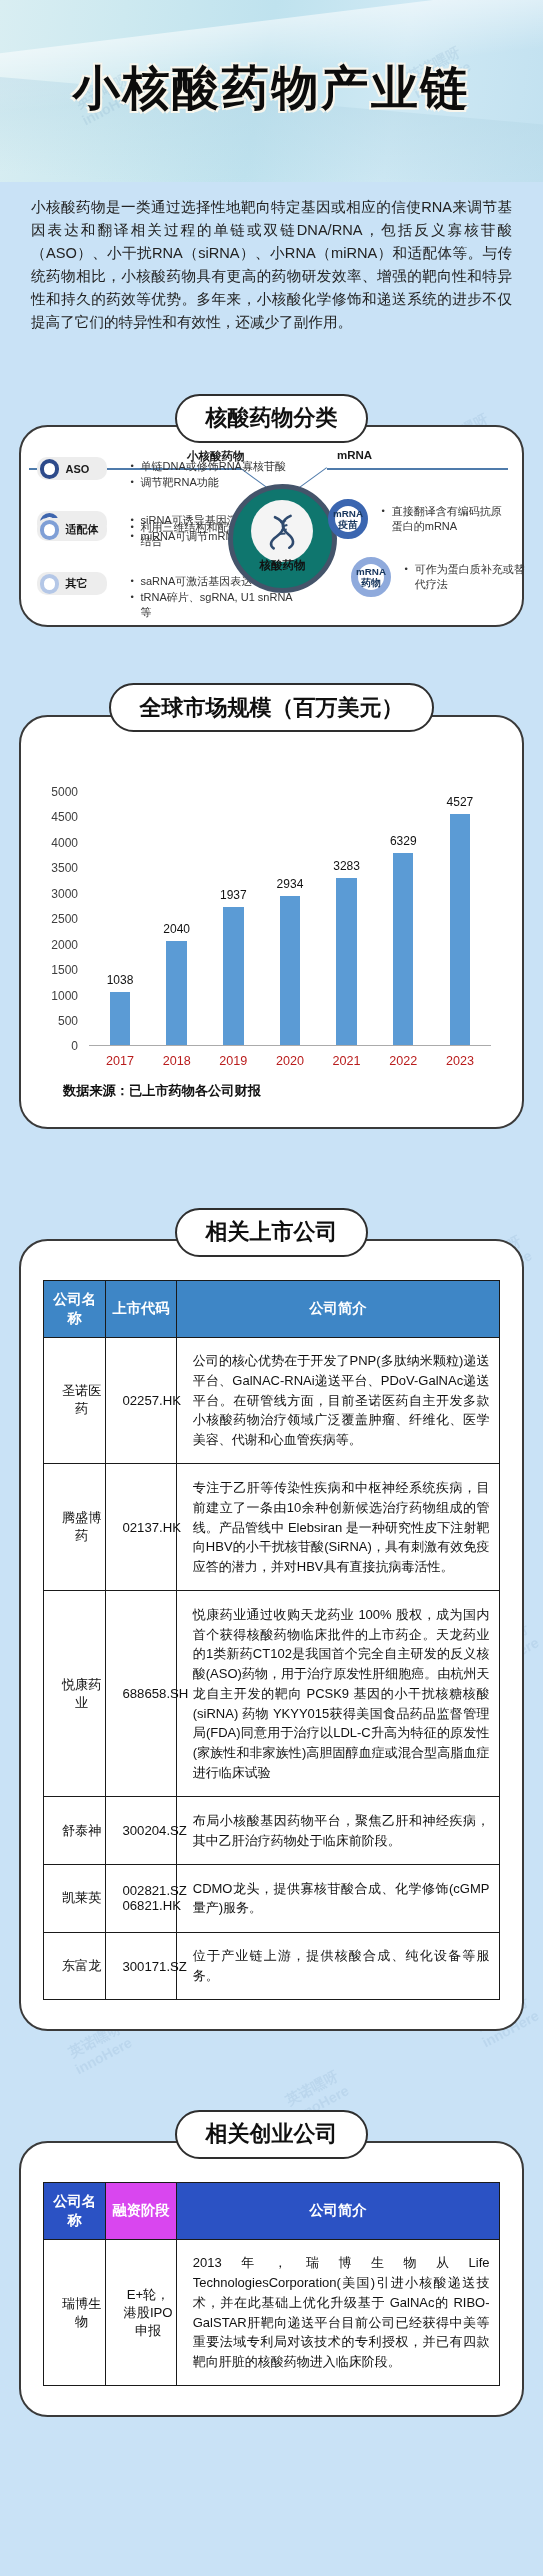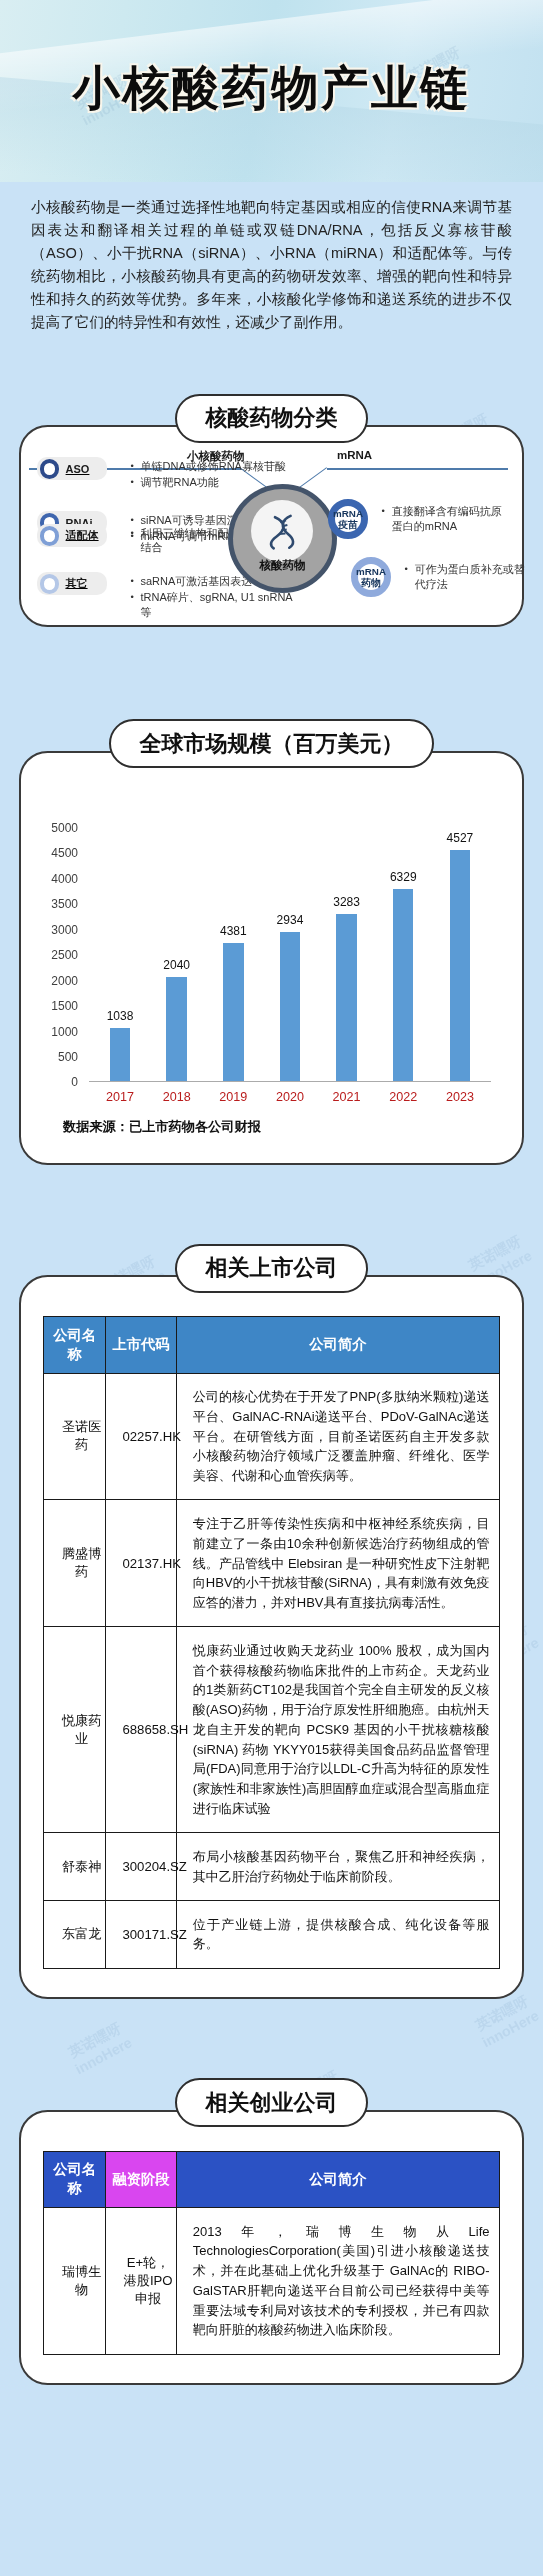--- a/index.html
+++ b/index.html
@@ -32,39 +32,39 @@
     font-size:22px;font-weight:bold;color:#101010;}
   .card{background:#fff;border:2px solid #3a3a3a;border-radius:28.5px;margin:0 19px;position:relative;z-index:4;}
 
   
   .sec-classification .section-pill{margin-top:60px;}
   .diagram-card{height:198px;}
   .branch-label{position:absolute;font-size:11.5px;font-weight:bold;color:#1a1a1a;}
   .branch-line{position:absolute;height:1.4px;background:#4f7bab;}
   .diag{transform-origin:left top;}
   .cls-row{position:absolute;left:16.3px;display:flex;align-items:flex-start;gap:23px;}
-  .cls-pill{width:66px;min-height:20.4px;background:#ededed;border-radius:10px;display:flex;align-items:center;gap:6.1px;padding:1.4px 1.4px 1.4px 2.7px;flex:none;text-decoration:underline;}
+  .cls-pill{width:66px;min-height:20.4px;background:#ededed;border-radius:10px;display:flex;align-items:center;gap:6.1px;padding:1.4px 1.4px 1.4px 2.7px;flex:none;}
   .ring{width:11.5px;height:11.5px;border-radius:50%;border:4.1px solid #3f66ae;background:#fff;flex:none;}
   .cls-label{font-size:11px;font-weight:bold;color:#1a1a1a;}
   .cls-points{width:171px;padding-top:1.4px;}
   .point{display:flex;gap:6.8px;font-size:11px;color:#333;line-height:1.32;margin-bottom:2px;}
   .point .dot{flex:none;font-size:9.5px;line-height:1.5;}
   .center-circle{position:absolute;left:207px;top:57px;width:109px;height:109px;border-radius:50%;
-    background:#a3a3a3;border:5.4px solid #44546a;box-sizing:border-box;}
+    background:#0f766e;border:5.4px solid #44546a;box-sizing:border-box;}
   .center-inner{position:absolute;left:17.7px;top:11px;width:62px;height:62px;border-radius:50%;background:#f4f4f4;
     display:flex;align-items:center;justify-content:center;}
   .center-label{position:absolute;left:0;right:0;bottom:15px;text-align:center;font-size:11.5px;font-weight:bold;color:#111;}
   .mrna-item{position:absolute;display:flex;align-items:center;gap:13.6px;}
   .big-ring{width:26px;height:26px;border-radius:50%;border:7.5px solid #3b66b0;background:#fff;flex:none;
     display:flex;align-items:center;justify-content:center;}
   .big-ring span{font-size:9.8px;font-weight:bold;color:#17365d;white-space:pre-line;text-align:center;line-height:1.15;}
   .mrna-points{width:121px;}
 
   
-  .sec-chart .section-pill{margin-top:92px;font-family:Liberation Serif, serif;}
+  .sec-chart .section-pill{margin-top:56px;font-family:Liberation Serif, serif;}
   .chart-card{padding:39px 0 27px;}
   .chart-area{position:relative;height:255px;margin:35px 31px 0 68px;}
   .bars{display:flex;height:100%;align-items:flex-end;justify-content:space-between;
     padding:0 9.5px;border-bottom:1.4px solid #ababab;box-sizing:border-box;}
   .bar-group{display:flex;flex-direction:column;align-items:center;width:43px;}
   .bar-value{font-size:12px;color:#111;margin-bottom:4.1px;}
   .bar{width:20.4px;}
   .y-label{position:absolute;width:37px;text-align:right;left:-48px;font-size:12px;color:#3f3f3f;}
   .cats{display:flex;justify-content:space-between;padding:0 9.5px;margin:8.1px 31px 0 68px;}
   .cat{width:43px;text-align:center;font-size:12.6px;color:#b91c1c;}
@@ -130,21 +130,21 @@
               <div class="point">
                 <span class="dot">•</span>
                 <span>siRNA可诱导基因沉默</span>
               </div>
               <div class="point">
                 <span class="dot">•</span>
                 <span>miRNA可调节mRNA的翻译过程</span>
               </div>
             </div>
           </div>
-          <div class="cls-row" style="top: 97px; justify-content: flex-end;">
+          <div class="cls-row" style="top: 91px; justify-content: flex-end;">
             <div class="cls-pill">
               <span class="ring" style="border-color: rgb(127, 159, 214);"></span>
               <span class="cls-label">适配体</span>
             </div>
             <div class="cls-points">
               <div class="point">
                 <span class="dot">•</span>
                 <span>利用三维结构和配体蛋白特异性结合</span>
               </div>
             </div>
@@ -217,21 +217,21 @@
         <div class="bars" id="bars">
             <div class="bar-group">
               <div class="bar-value">1038</div>
               <div class="bar" style="height: 53px; background: rgb(91, 155, 213);"></div>
             </div>
             <div class="bar-group">
               <div class="bar-value">2040</div>
               <div class="bar" style="height: 104px; background: rgb(91, 155, 213);"></div>
             </div>
             <div class="bar-group">
-              <div class="bar-value">4381</div>
+              <div class="bar-value">1937</div>
               <div class="bar" style="height: 138px; background: rgb(91, 155, 213);"></div>
             </div>
             <div class="bar-group">
               <div class="bar-value">2934</div>
               <div class="bar" style="height: 149px; background: rgb(91, 155, 213);"></div>
             </div>
             <div class="bar-group">
               <div class="bar-value">3283</div>
               <div class="bar" style="height: 167px; background: rgb(91, 155, 213);"></div>
             </div>
@@ -295,20 +295,26 @@
               <td class="col-name">悦康药业</td>
               <td class="col-code">688658.SH</td>
               <td class="col-desc">悦康药业通过收购天龙药业 100% 股权，成为国内首个获得核酸药物临床批件的上市药企。天龙药业的1类新药CT102是我国首个完全自主研发的反义核酸(ASO)药物，用于治疗原发性肝细胞癌。由杭州天龙自主开发的靶向 PCSK9 基因的小干扰核糖核酸 (siRNA) 药物 YKYY015获得美国食品药品监督管理局(FDA)同意用于治疗以LDL-C升高为特征的原发性(家族性和非家族性)高胆固醇血症或混合型高脂血症进行临床试验</td>
             </tr>
             <tr>
               <td class="col-name">舒泰神</td>
               <td class="col-code">300204.SZ</td>
               <td class="col-desc">布局小核酸基因药物平台，聚焦乙肝和神经疾病，其中乙肝治疗药物处于临床前阶段。</td>
             </tr>
             <tr>
+              <td class="col-name">凯莱英</td>
+              <td class="col-code">002821.SZ
+06821.HK</td>
+              <td class="col-desc">CDMO龙头，提供寡核苷酸合成、化学修饰(cGMP量产)服务。</td>
+            </tr>
+            <tr>
               <td class="col-name">东富龙</td>
               <td class="col-code">300171.SZ</td>
               <td class="col-desc">位于产业链上游，提供核酸合成、纯化设备等服务。</td>
             </tr>
           </tbody>
         </table>
     </div>
   </section>
 
   <section class="sec-startup">

